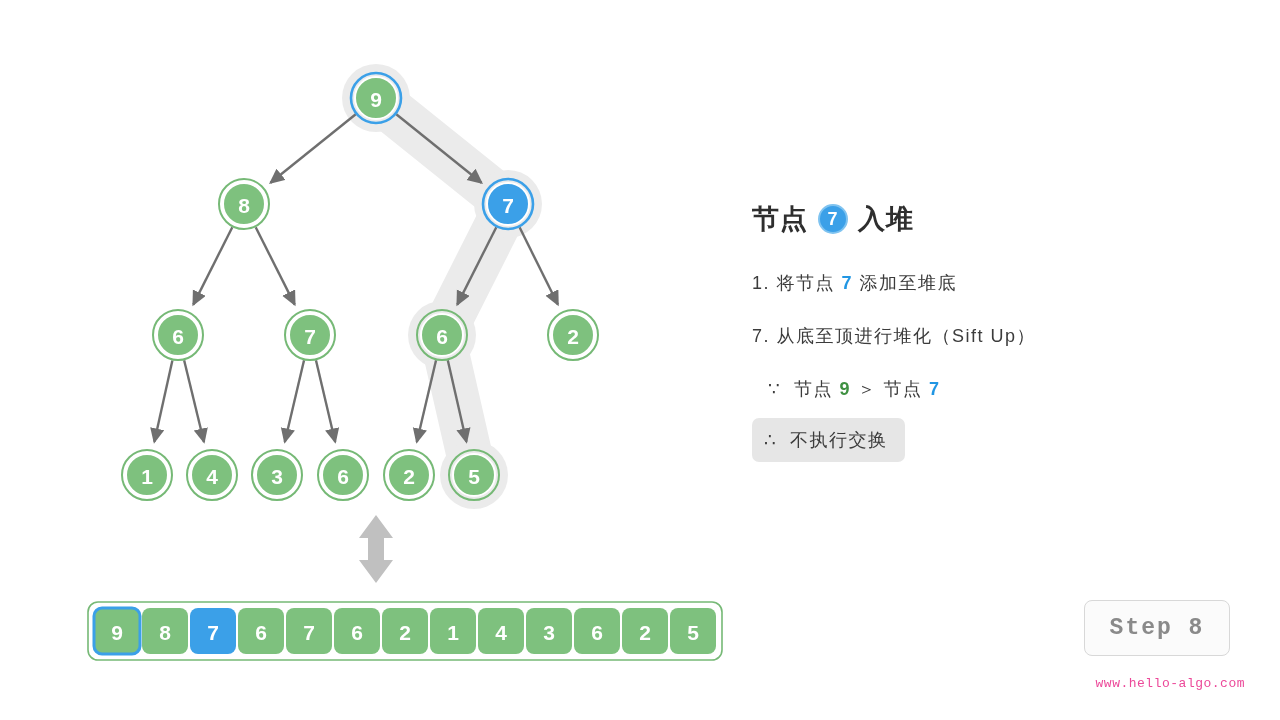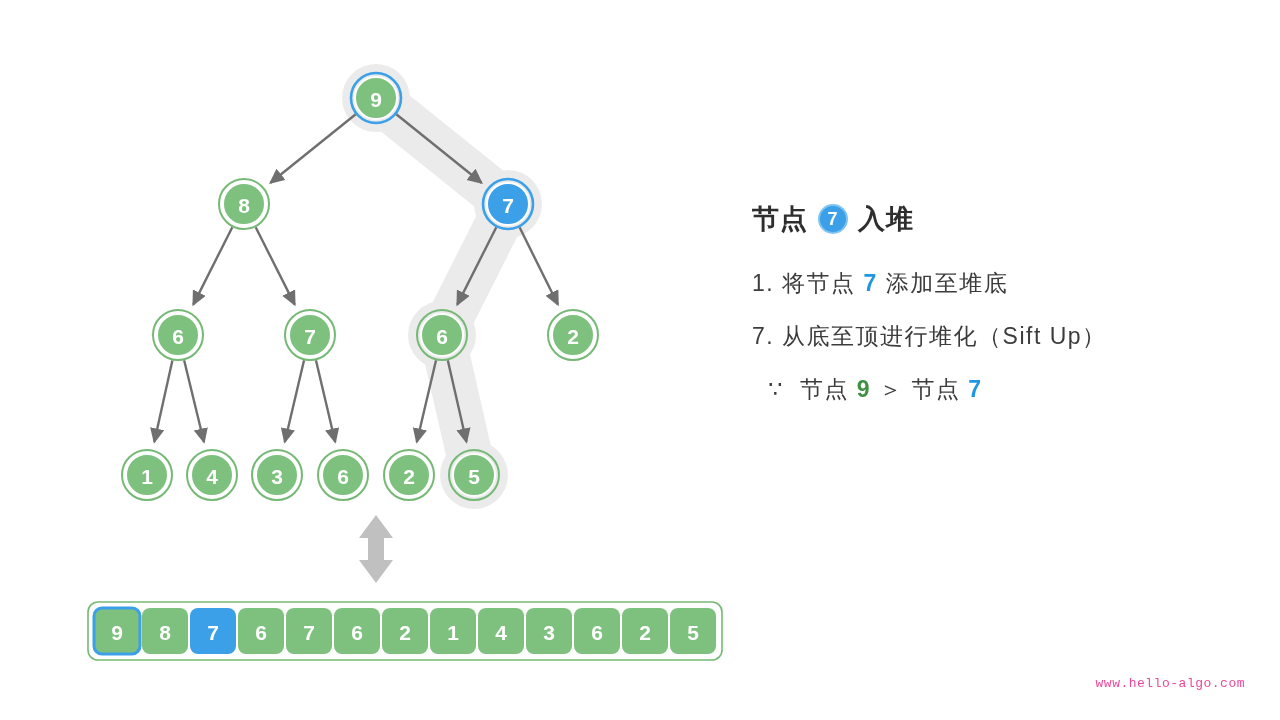--- a/index.html
+++ b/index.html
@@ -73,21 +73,21 @@
     font-weight: bold;
     line-height: 26px;
     text-align: center;
     margin: 0 10px;
     vertical-align: middle;
   }
   .steps {
     margin-top: 24px;
   }
   .step-line {
-    font-size: 23px;
+    font-size: 18px;
     color: #3c3c3c;
     letter-spacing: 1.5px;
     height: 34px;
     line-height: 34px;
     margin-bottom: 19px;
     white-space: pre;
   }
   .step-line.sub {
     margin-left: 16px;
     margin-bottom: 12px;
@@ -306,17 +306,19 @@
       <span class="txt">入堆</span>
     </div>
 
     <div class="steps">
       <div class="step-line"><span>1. 将节点</span><span class="txt"> </span><span class="blue">7</span><span class="txt"> </span><span>添加至堆底</span></div>
 
       <div class="step-line">7. 从底至顶进行堆化（Sift Up）</div>
 
       <div class="step-line sub"><span>∵</span><span class="txt">  </span><span>节点</span><span class="txt"> </span><span class="green">9</span><span class="txt"> </span><span>＞</span><span class="txt"> </span><span>节点</span><span class="txt"> </span><span class="blue">7</span></div>
 
+      <div class="step-line boxed"><span>∴</span><span class="txt">  </span><span>不执行交换</span></div>
     </div>
   </div>
 
+  <div class="step-badge">Step 8</div>
   <div class="watermark">www.hello-algo.com</div>
 </div>
 
 </body></html>

